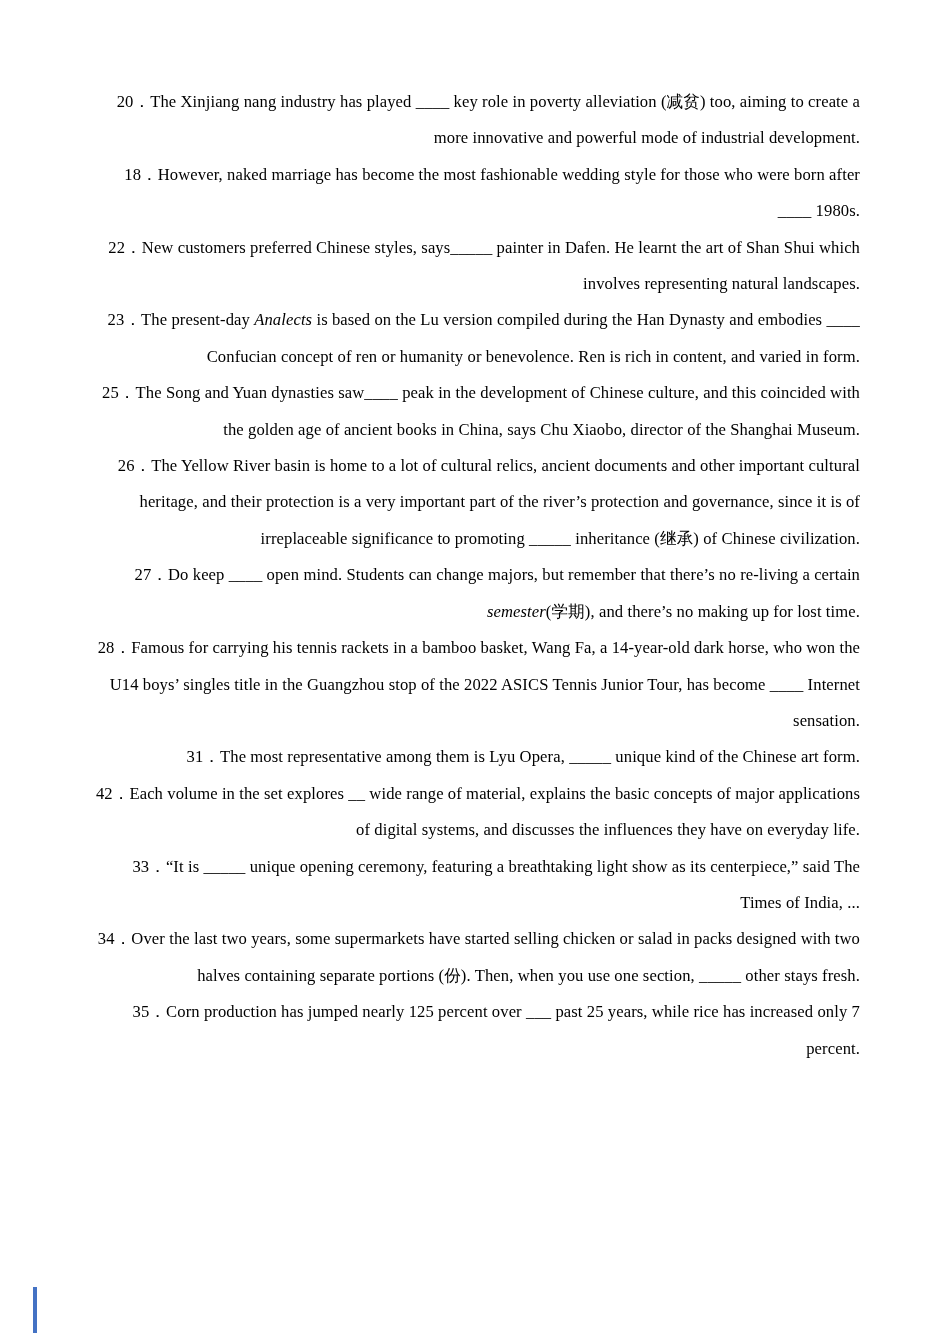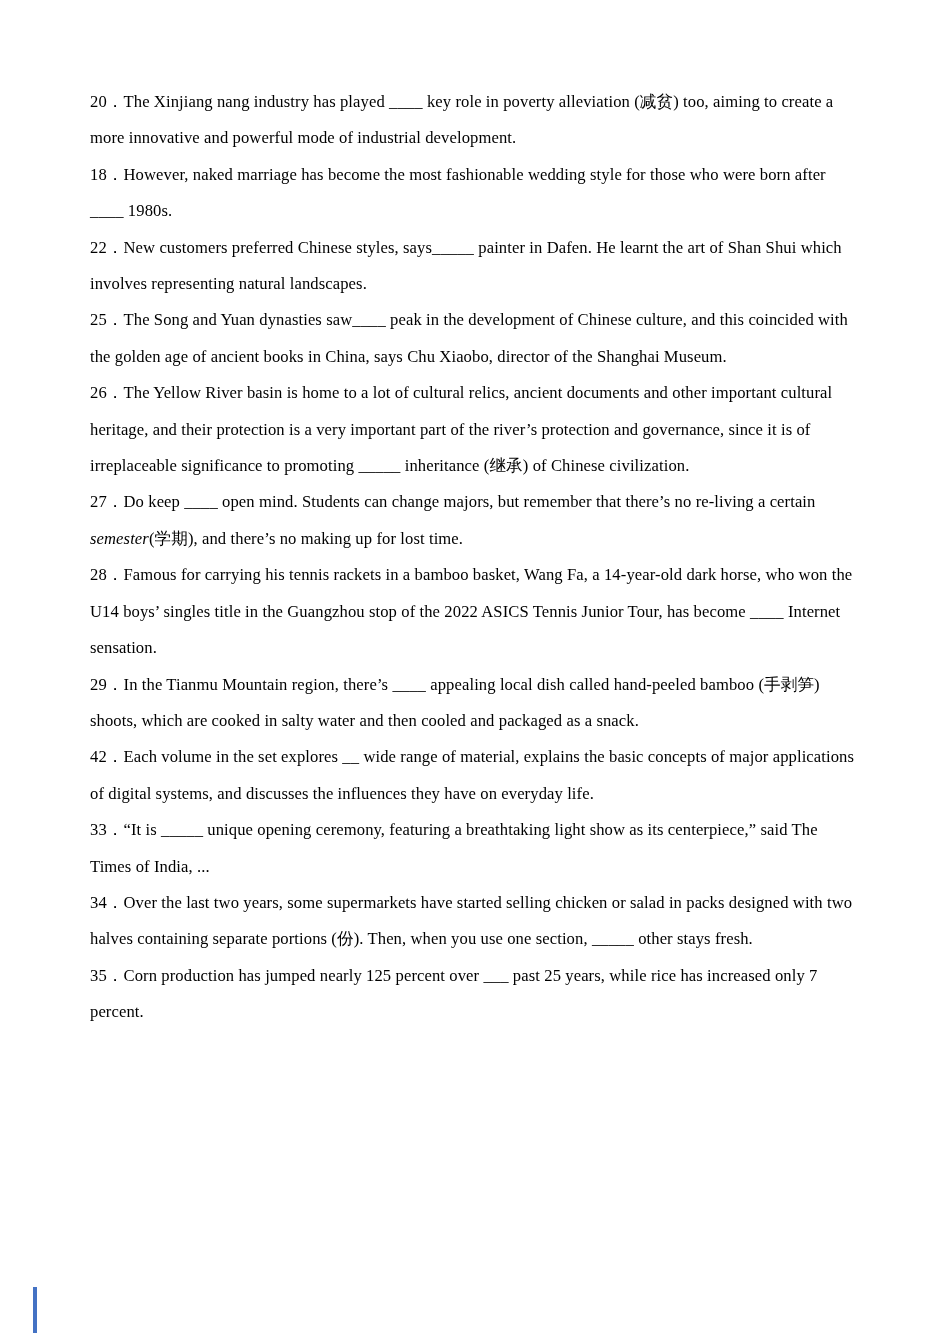--- a/index.html
+++ b/index.html
@@ -23,21 +23,21 @@
     position: absolute;
     left: 90px;
     top: 84px;
     width: 770px;
   }
   p.question {
     margin: 0;
     padding: 0;
     font-size: 16.6px;
     line-height: 36.4px;
-    text-align: left;
+    text-align: right;
     letter-spacing: 0.1px;
   }
   p.question .q-num {
     white-space: pre;
   }
   p.question em {
     font-style: italic;
   }
   .edge-mark {
     position: absolute;
@@ -49,24 +49,25 @@
   }
 </style>
 </head>
 <body>
 
 <div class="page">
   <div class="content" id="questions">
       <p class="question"><span class="q-num">20．</span><span>The Xinjiang nang industry has played ____ key role in poverty alleviation (减贫) too, aiming to create a more innovative and powerful mode of industrial development.</span></p>
       <p class="question"><span class="q-num">18．</span><span>However, naked marriage has become the most fashionable wedding style for those who were born after ____ 1980s.</span></p>
       <p class="question"><span class="q-num">22．</span><span>New customers preferred Chinese styles, says_____ painter in Dafen. He learnt the art of Shan Shui which involves representing natural landscapes.</span></p>
+      <p class="question"><span class="q-num">23．</span><span>The present-day </span><em>Analects</em><span> is based on the Lu version compiled during the Han Dynasty and embodies ____ Confucian concept of ren or humanity or benevolence. Ren is rich in content, and varied in form.</span></p>
       <p class="question"><span class="q-num">25．</span><span>The Song and Yuan dynasties saw____ peak in the development of Chinese culture, and this coincided with the golden age of ancient books in China, says Chu Xiaobo, director of the Shanghai Museum.</span></p>
       <p class="question"><span class="q-num">26．</span><span>The Yellow River basin is home to a lot of cultural relics, ancient documents and other important cultural heritage, and their protection is a very important part of the river’s protection and governance, since it is of irreplaceable significance to promoting _____ inheritance (继承) of Chinese civilization.</span></p>
       <p class="question"><span class="q-num">27．</span><span>Do keep ____ open mind. Students can change majors, but remember that there’s no re-living a certain </span><em>semester</em><span>(学期), and there’s no making up for lost time.</span></p>
       <p class="question"><span class="q-num">28．</span><span>Famous for carrying his tennis rackets in a bamboo basket, Wang Fa, a 14-year-old dark horse, who won the U14 boys’ singles title in the Guangzhou stop of the 2022 ASICS Tennis Junior Tour, has become ____ Internet sensation.</span></p>
-      <p class="question"><span class="q-num">29．</span><span>In the Tianmu Mountain region, there’s ____ appealing local dish called hand-peeled bamboo (手剥笋) shoots, which are cooked in salty water and then cooled and packaged as a snack.</span></p>
+      <p class="question"><span class="q-num">31．</span><span>The most representative among them is Lyu Opera, _____ unique kind of the Chinese art form.</span></p>
       <p class="question"><span class="q-num">42．</span><span>Each volume in the set explores __ wide range of material, explains the basic concepts of major applications of digital systems, and discusses the influences they have on everyday life.</span></p>
       <p class="question"><span class="q-num">33．</span><span>“It is _____ unique opening ceremony, featuring a breathtaking light show as its centerpiece,” said The Times of India, ...</span></p>
       <p class="question"><span class="q-num">34．</span><span>Over the last two years, some supermarkets have started selling chicken or salad in packs designed with two halves containing separate portions (份). Then, when you use one section, _____ other stays fresh.</span></p>
       <p class="question"><span class="q-num">35．</span><span>Corn production has jumped nearly 125 percent over ___ past 25 years, while rice has increased only 7 percent.</span></p>
     </div>
   <div class="edge-mark" style="background: rgb(68, 114, 196);"></div>
 </div>
 
 </body></html>

